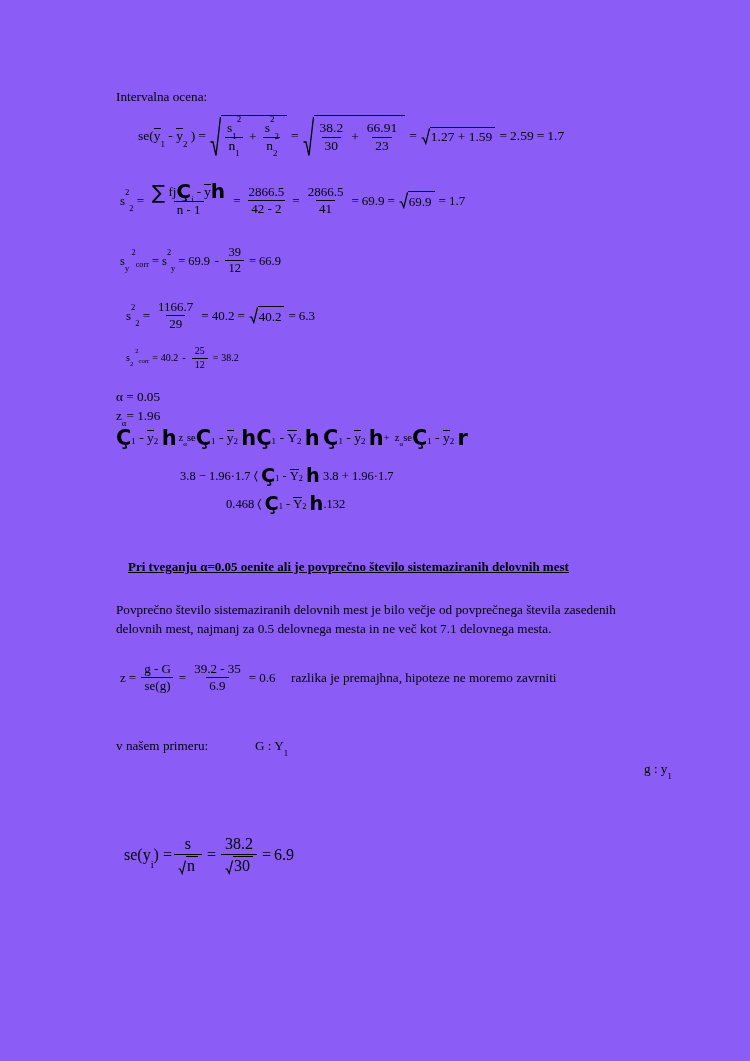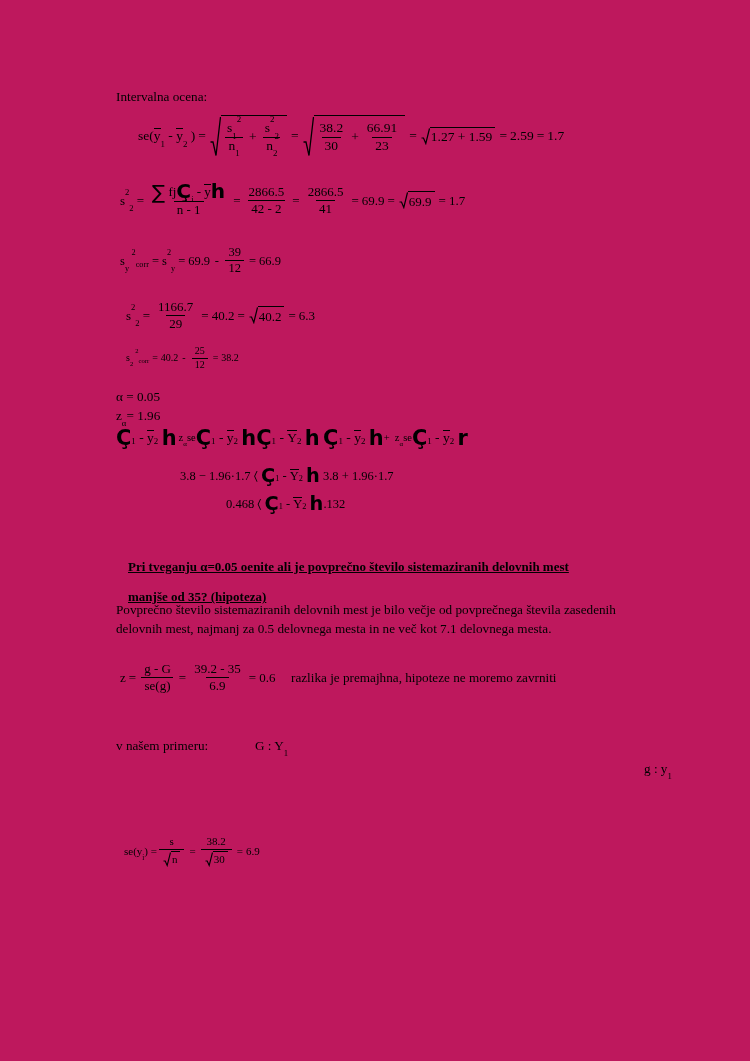--- a/index.html
+++ b/index.html
@@ -8,21 +8,21 @@
     background: #ffffff;
   }
   body {
     font-family: "Liberation Serif", "DejaVu Serif", serif;
     color: #000000;
   }
   .page {
     position: relative;
     width: 750px;
     height: 1061px;
-    background: #be185d;
+    background: #8b5cf6;
     overflow: hidden;
   }
   .content {
     position: absolute;
     left: 116px;
     top: 88px;
     width: 565px;
   }
 
   
@@ -336,21 +336,20 @@
       <span class="math" style="font-size:12.5px;">
         <span class="mrow">
           <span>0.468 〈</span>
           &nbsp;<span class="brk">Ç</span><sub>1</sub>&nbsp;-&nbsp;<span class="ovl">Y</span><sub>2</sub>&nbsp;<span class="brk">h</span><span>.132</span>
         </span>
       </span>
     </div>
 
     <div class="blk" style="left:0px; top:458px; width:545px;">
       <p class="heading">Pri tveganju α=0.05 oenite ali je povprečno število sistemaziranih delovnih mest</p>
-      <p class="heading">manjše od 35? (hipoteza)</p>
     </div>
 
     <div class="blk" style="left:0px; top:513px; width:528px;">
       <p class="para">Povprečno število sistemaziranih delovnih mest je bilo večje od povprečnega števila zasedenih delovnih mest, najmanj za 0.5 delovnega mesta in ne več kot 7.1 delovnega mesta.</p>
     </div>
 
     <div class="blk" style="left:4px; top:574px;">
       <span class="math" style="font-size:13px;">
         <span class="mrow">
           <span>z</span>
@@ -377,21 +376,21 @@
       <span class="label-line">v našem primeru:</span>
     </div>
     <div class="blk" style="left:139px; top:648px;">
       <span class="label-line"><span>G : Y</span><sub>1</sub></span>
     </div>
     <div class="blk" style="left:528px; top:671px;">
       <span class="label-line"><span>g : y</span><sub>1</sub></span>
     </div>
 
     <div class="blk" style="left:8px; top:748px;">
-      <span class="math" style="font-size:11px;">
+      <span class="math" style="font-size:16px;">
         <span class="mrow">
           <span><span>se(y</span><sub>i</sub><span>) =</span></span>
           <span class="frac">
             <span class="num">s</span>
             <span class="den">
               <span class="sqrt">
                 <span class="radsign">
                     <svg width="8" height="16" viewBox="0 0 8 16">
                       <path d="M0.5 10 L2.2 10 L4.2 14.5 L7.5 1.5" stroke="#000" stroke-width="1.1" fill="none"></path>
                     </svg>

